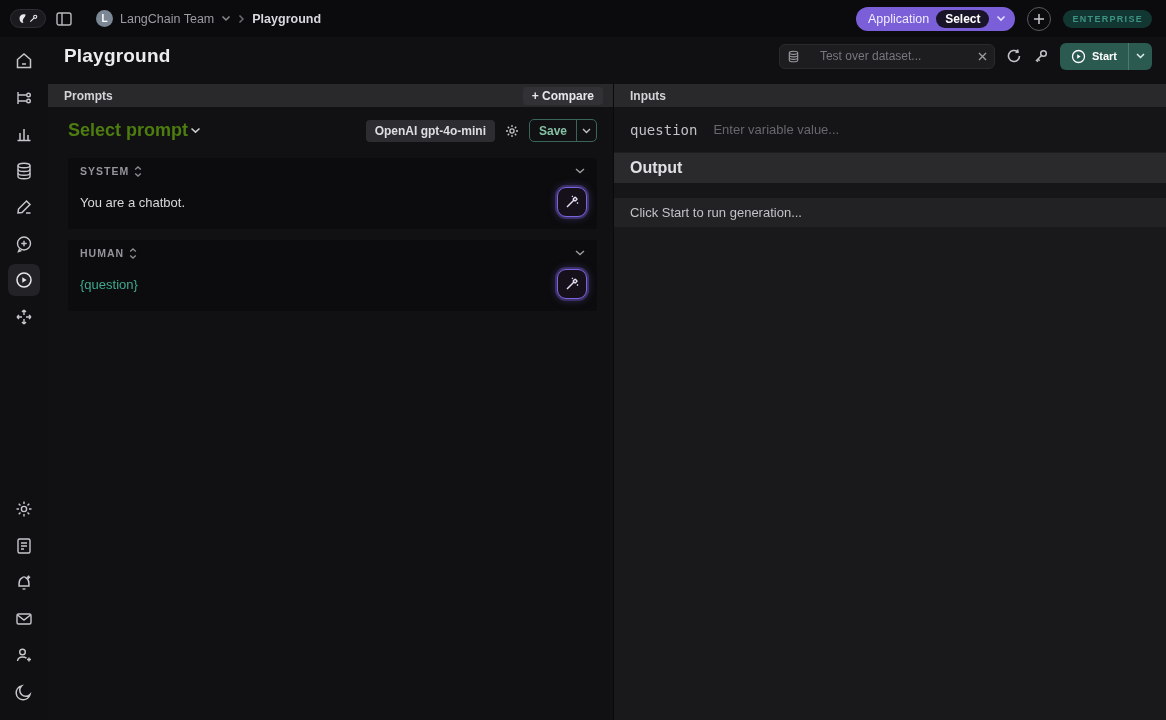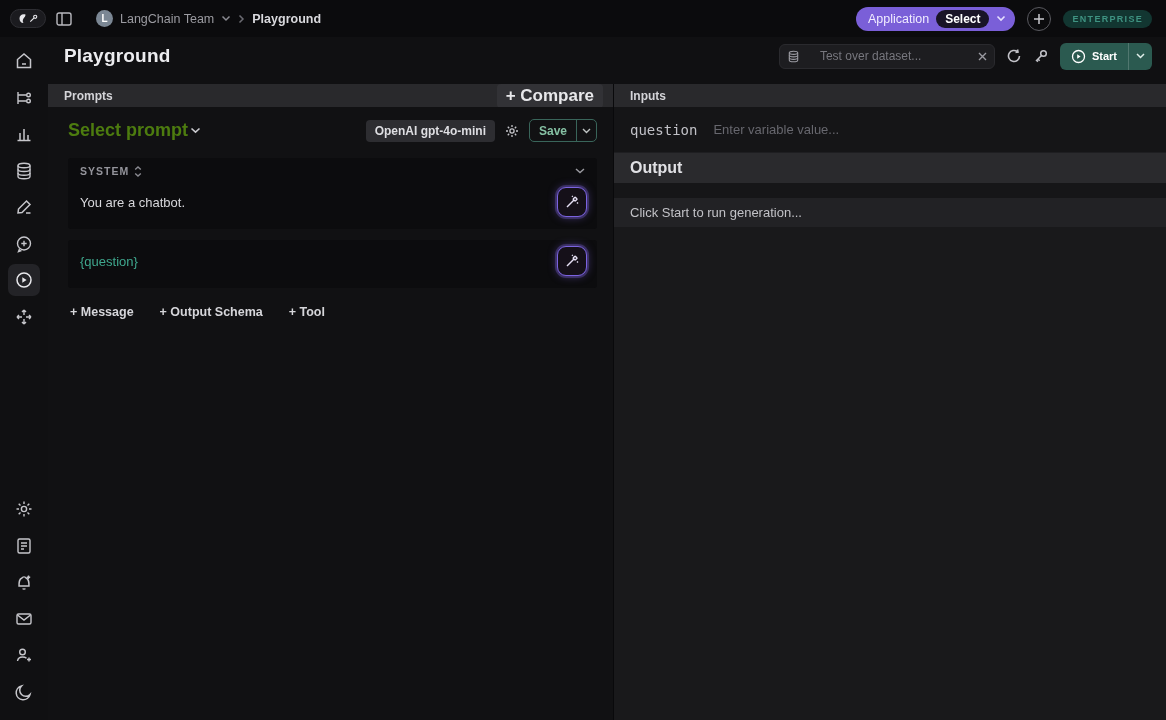--- a/index.html
+++ b/index.html
@@ -96,21 +96,21 @@
   .panels { flex:1; display:flex; padding-top:9px; min-height:0; }
   .prompts-panel { width:566px; flex-shrink:0; display:flex; flex-direction:column;
     border-right:1px solid #09090b; background:#111113;justify-content:center; }
   .io-panel { flex:1; display:flex; flex-direction:column; background:#ef4444; min-width:0; }
   .panel-header {
     height:23px; background:#29292c; display:flex; align-items:center;
     justify-content:space-between; padding:0 10px 0 16px; flex-shrink:0;
   }
   .panel-title { font-size:12px; font-weight:700; color:#d4d4d8; }
   .compare-btn {
-    background:#323236; border-radius:4px; color:#e8e8eb; font-size:17px;
+    background:#323236; border-radius:4px; color:#e8e8eb; font-size:12px;
     font-weight:600; padding:2px 9px; cursor:pointer;
   }
 
   .prompts-body { flex:1; padding:12px 16px 0 20px; background:#111113; }
   .select-row { display:flex; align-items:center; justify-content:space-between; margin-bottom:16px; }
   .select-prompt { display:flex; align-items:center; gap:2px; color:#4d7c0f;
     font-size:18px; font-weight:600; cursor:pointer; }
   .select-row-right { display:flex; align-items:center; gap:9px; }
   .model-badge {
     background:#2d2d31; border-radius:4px; padding:4px 9px; font-size:12px;
@@ -438,37 +438,48 @@
                 <svg width="14" height="14" viewBox="0 0 14 14" fill="none" stroke="currentColor" stroke-width="1.4">
                     <path d="M2 12 L9 5"></path>
                     <rect x="8.6" y="2.6" width="3" height="3" rx=".6" transform="rotate(45 10.1 4.1)"></rect>
                     <path d="M12 7.5 L13 8.5 M7 1 L7.8 1.8"></path>
                   </svg>
               </span>
             </div>
           </div>
 
           <div class="msg-card">
+            <div class="msg-head">
+              <span class="msg-role">
+                <span class="msg-role-label">HUMAN</span>
+                <span class="sort-icon">
+                  <svg width="8" height="11" viewBox="0 0 8 11" fill="none" stroke="currentColor" stroke-width="1.4">
+                      <path d="M1.2 3.5 L4 1 L6.8 3.5"></path>
+                      <path d="M1.2 7.5 L4 10 L6.8 7.5"></path>
+                    </svg>
+                </span>
+              </span>
+              <span class="msg-collapse">
+                <svg width="10" height="6" viewBox="0 0 10 6" fill="none" stroke="currentColor" stroke-width="1.4">
+                    <path d="M1 1 L5 4.6 L9 1"></path>
+                  </svg>
+              </span>
+            </div>
             <div class="msg-body">
               <span class="msg-text var">{question}</span>
               <span class="wand-btn">
                 <svg width="14" height="14" viewBox="0 0 14 14" fill="none" stroke="currentColor" stroke-width="1.4">
                     <path d="M2 12 L9 5"></path>
                     <rect x="8.6" y="2.6" width="3" height="3" rx=".6" transform="rotate(45 10.1 4.1)"></rect>
                     <path d="M12 7.5 L13 8.5 M7 1 L7.8 1.8"></path>
                   </svg>
               </span>
             </div>
           </div>
 
-          <div class="footer-actions">
-            <span class="footer-action">+ Message</span>
-            <span class="footer-action">+ Output Schema</span>
-            <span class="footer-action">+ Tool</span>
-          </div>
         </div>
       </section>
 
       <section class="io-panel">
         <div class="panel-header">
           <span class="panel-title">Inputs</span>
         </div>
         <div class="var-row">
           <span class="var-name">question</span>
           <input placeholder="Enter variable value..." style="">

